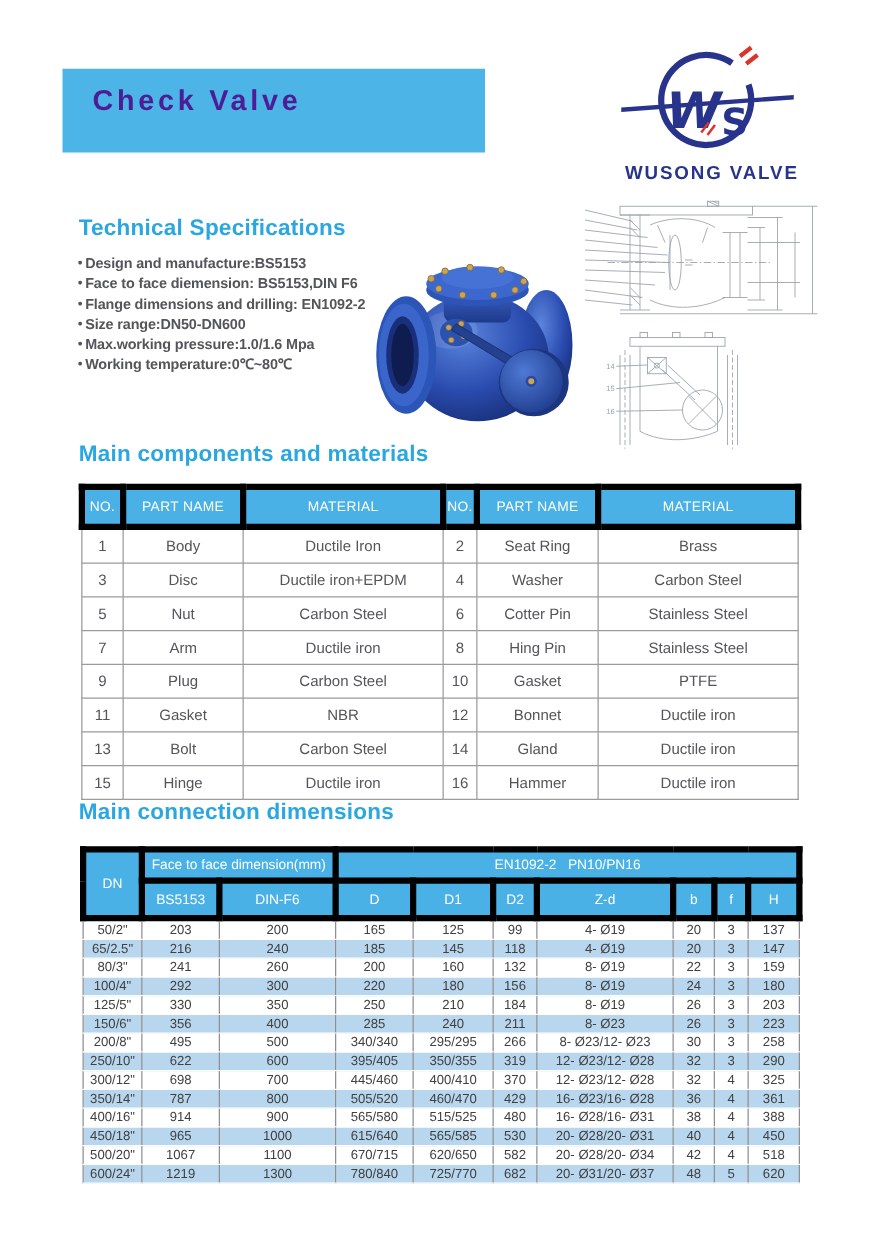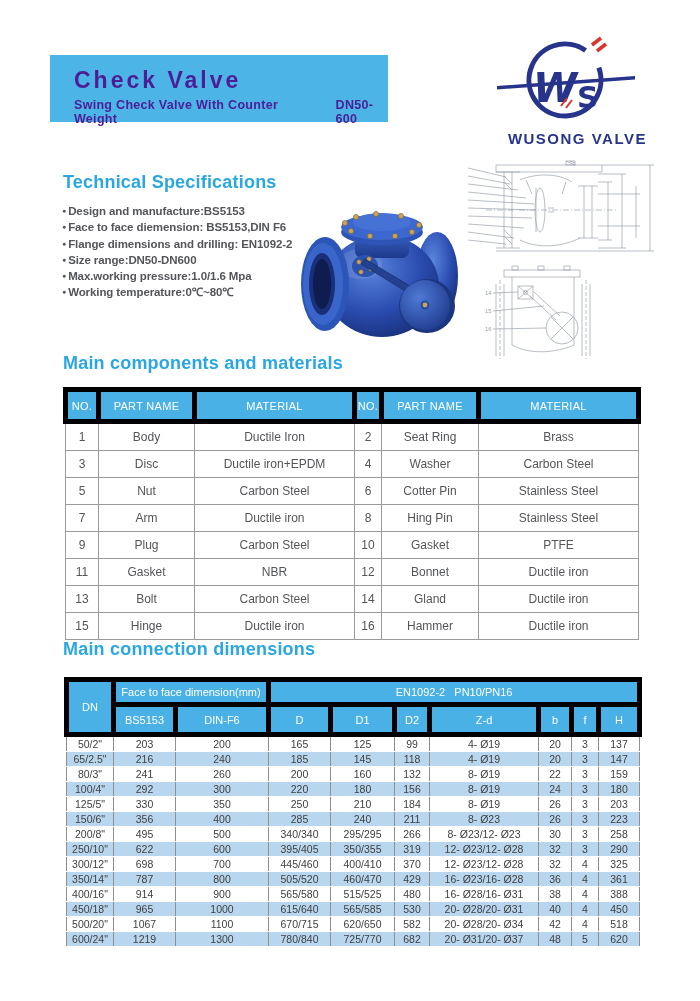--- a/index.html
+++ b/index.html
@@ -10,21 +10,21 @@
   
   .banner{
     position:absolute;left:50px;top:55px;width:338px;height:67px;
     background:var(--banner-blue);color:#4c1d95;box-sizing:border-box;padding:12px 0 0 24px;
   }
   .banner-title{font-size:23px;font-weight:bold;letter-spacing:3px;line-height:26px;}
   .banner-sub{display:flex;gap:40px;font-size:12.5px;font-weight:bold;margin-top:5px;letter-spacing:.3px;}
   
   .logo{position:absolute;left:492px;top:36px;width:155px;text-align:center;}
   .logo svg{display:block;margin:0 auto;}
-  .brand{color:var(--logo-navy);font-weight:bold;font-size:15px;letter-spacing:1.5px;margin-top:2px;white-space:nowrap;text-align:right;}
+  .brand{color:var(--logo-navy);font-weight:bold;font-size:15px;letter-spacing:1.5px;margin-top:2px;white-space:nowrap;}
   
   .section-title{
     position:absolute;left:63px;margin:0;color:var(--title-blue);
     font-size:18px;font-weight:bold;letter-spacing:.2px;
   }
   
   .specs{position:absolute;left:62px;top:203px;margin:0;padding:0;list-style:none;width:250px;}
   .specs li{
     font-size:11.5px;color:var(--text-gray);line-height:16.3px;font-weight:bold;letter-spacing:-.1px;
   }
@@ -56,24 +56,20 @@
   }
   .dim-table tbody tr:nth-child(even){background:var(--row-alt-blue);}
 </style>
 </head>
 <body>
 
 <div class="page">
 
   <div class="banner">
     <div class="banner-title">Check Valve</div>
-    <div class="banner-sub">
-      <span>Swing Check Valve With Counter Weight</span>
-      <span>DN50-600</span>
-    </div>
   </div>
 
   <div class="logo">
     <svg width="150" height="92" viewBox="0 0 150 92">
 
       <path d="M 90.6 14.5 A 36 36 0 1 0 103.8 31.7" fill="none" stroke="var(--logo-navy)" stroke-width="5"></path>
 
       <line x1="97" y1="9" x2="106" y2="2" stroke="var(--accent-red)" stroke-width="3.5"></line>
       <line x1="102" y1="15" x2="111" y2="8" stroke="var(--accent-red)" stroke-width="3.5"></line>
 

